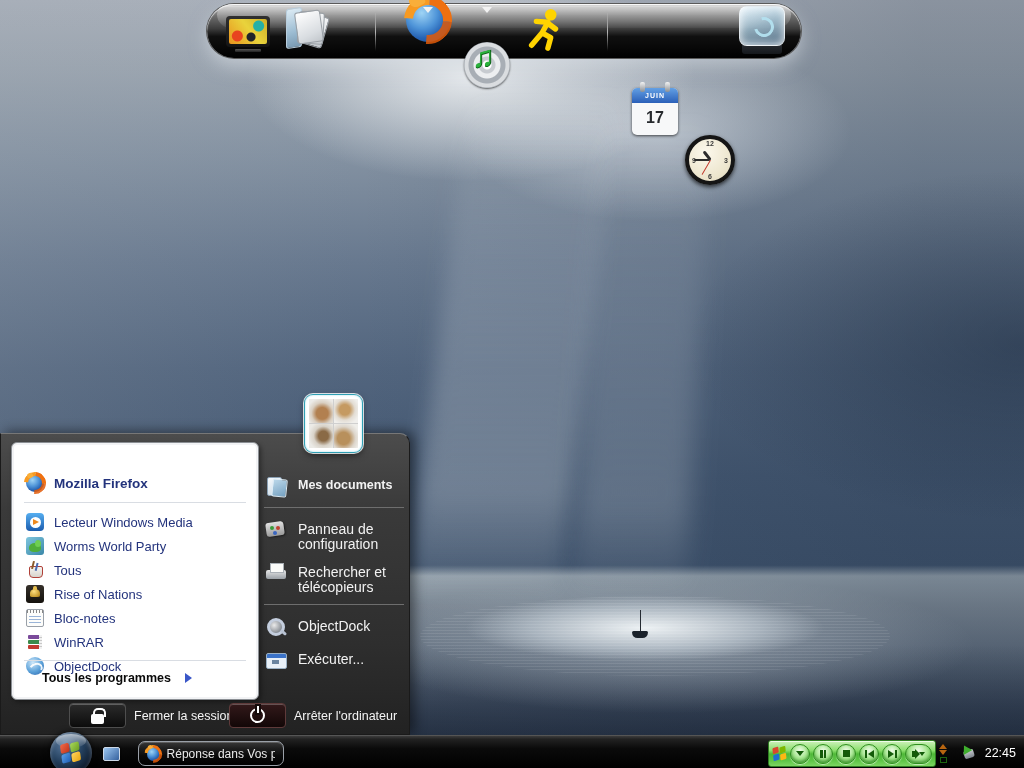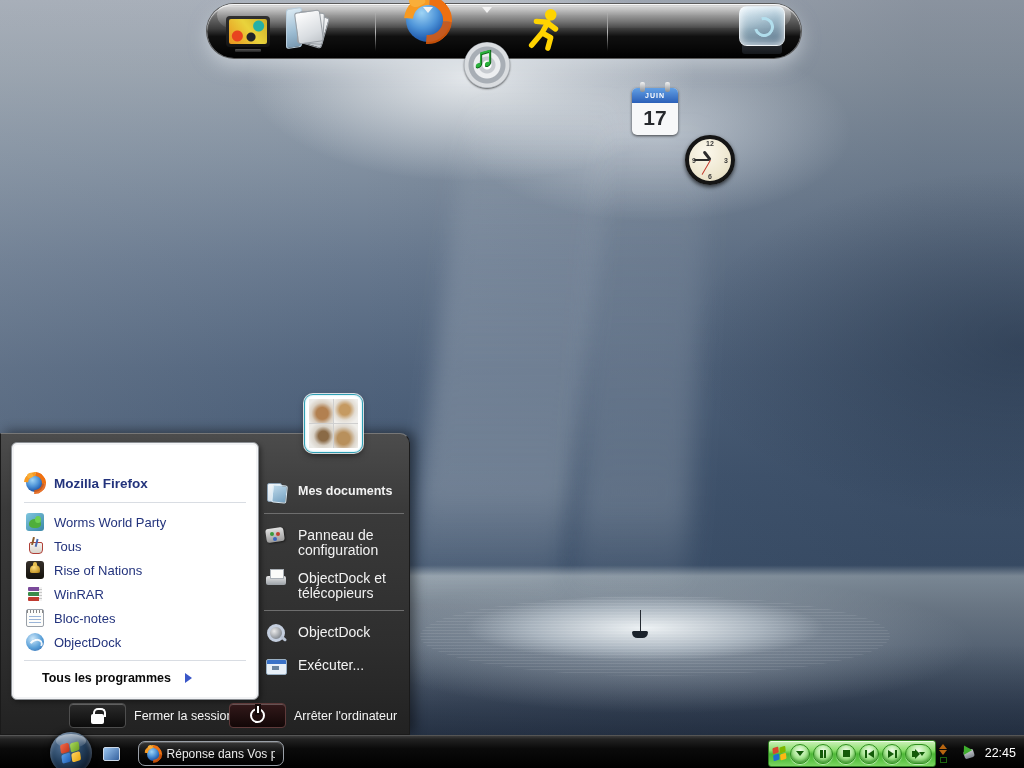--- a/index.html
+++ b/index.html
@@ -65,21 +65,21 @@
     background:radial-gradient(circle,#fff 0 4px,#c7cbd0 5px 8px,#eceef0 9px 13px,#a8aeb5 14px 18px,#dadde0 19px 22px,#9aa0a7 23px);box-shadow:0 1px 2px rgba(0,0,0,.6);}
   .cd .note{position:absolute;left:8px;top:-2px;font-size:30px;font-weight:bold;color:#2ab23c;text-shadow:0 1px 0 #0d6418, 1px 0 0 #0d6418;}
   
   .aim{width:46px;height:46px;}
   
   .cal{width:46px;height:47px;background:#f7f8f9;border-radius:5px;position:relative;box-shadow:0 1px 3px rgba(0,0,0,.65);}
   .cal::before,.cal::after{content:'';position:absolute;top:-6px;width:5px;height:10px;background:linear-gradient(#f2f2f2,#8a8f94);border-radius:2px;}
   .cal::before{left:8px;} .cal::after{right:8px;}
   .cal .cal-top{height:15px;border-radius:5px 5px 0 0;background:linear-gradient(#63a0e4,#2a5fb8);color:#fff;
     font-size:7px;font-weight:bold;letter-spacing:1px;display:flex;align-items:center;justify-content:center;}
-  .cal .cal-day{text-align:center;font-size:21px;font-weight:bold;color:#26292d;line-height:30px;}
+  .cal .cal-day{text-align:center;font-size:16px;font-weight:bold;color:#26292d;line-height:30px;}
   
   .clk{width:50px;height:50px;border-radius:50%;border:4px solid #151515;position:relative;
     background:radial-gradient(circle at 40% 32%, #fcf8ec, #ece5cd 68%, #d9d2b8);box-shadow:0 2px 4px rgba(0,0,0,.7);}
   .clk .num{position:absolute;font-size:7px;color:#3a3a3a;font-weight:bold;}
   .clk .n12{top:1px;left:50%;transform:translateX(-50%);}
   .clk .n3{right:3px;top:50%;transform:translateY(-50%);}
   .clk .n6{bottom:1px;left:50%;transform:translateX(-50%);}
   .clk .n9{left:3px;top:50%;transform:translateY(-50%);}
   .clk .hand{position:absolute;left:50%;bottom:50%;transform-origin:50% 100%;border-radius:2px;}
   .clk .hh{width:3px;height:11px;margin-left:-1.5px;background:#2c2c2c;transform:rotate(322deg);}
@@ -138,21 +138,21 @@
   .rar::after{content:'';position:absolute;left:13px;top:2px;width:3px;height:14px;background:repeating-linear-gradient(0deg,#f2f2f2 0 2px,#c8c8c8 2px 3px);}
   .note-ic{background:#fdfdfb;border:1px solid #9aa0a8;border-radius:2px;}
   .note-ic::before{content:'';position:absolute;left:2px;top:4px;right:2px;height:9px;
     background:repeating-linear-gradient(0deg,#9ab4d8 0 1px,transparent 1px 3px);}
   .note-ic::after{content:'';position:absolute;left:0;right:0;top:0;height:3px;background:repeating-linear-gradient(90deg,#888 0 1px,transparent 1px 3px);}
   .odock{border-radius:50%;background:radial-gradient(circle at 38% 32%,#cfe8fa,#5aa0d8 55%,#2a5fa8);}
   .odock::before{content:'';position:absolute;left:3px;top:6px;width:10px;height:7px;border-radius:50%;border:2.5px solid rgba(255,255,255,.9);border-bottom-color:transparent;border-left-color:transparent;transform:rotate(-20deg);}
 
   
   .places{position:absolute;left:263px;top:40px;width:142px;}
-  .place-item{display:flex;align-items:flex-start;gap:10px;margin-bottom:9px;cursor:pointer;margin-top:6px;}
+  .place-item{display:flex;align-items:flex-start;gap:10px;margin-bottom:9px;cursor:pointer;}
   .place-label{font-size:14px;color:#f2f2f2;line-height:15px;padding-top:4px;}
   .place-bold .place-label{font-weight:bold;font-size:12.5px;}
   .rsep{height:1px;background:#6e6e6e;margin:4px 2px 10px 0;}
   .plic{width:24px;height:24px;position:relative;flex:0 0 24px;}
   .mydocs::before{content:'';position:absolute;left:3px;top:3px;width:13px;height:17px;background:linear-gradient(160deg,#f4f8fb,#cfdde8);border:1px solid #8aa0b4;border-radius:2px;}
   .mydocs::after{content:'';position:absolute;left:8px;top:5px;width:13px;height:16px;background:linear-gradient(150deg,#bcd8ea,#74a0c0);border:1px solid #dcecf6;border-radius:2px;transform:rotate(6deg);}
   .mycomp::before{content:'';position:absolute;left:2px;top:3px;width:19px;height:14px;border-radius:2px;border:2px solid #c8d2dc;background:linear-gradient(135deg,#8ab8ee,#24508e);}
   .mycomp::after{content:'';position:absolute;left:7px;top:18px;width:10px;height:3px;background:#aab4be;border-radius:1px;}
   .cpanel::before{content:'';position:absolute;left:2px;top:4px;width:18px;height:14px;border-radius:3px;background:linear-gradient(#e2e2e2,#9a9a9a);transform:rotate(-8deg);box-shadow:1px 1px 2px rgba(0,0,0,.5);}
   .cpanel::after{content:'';position:absolute;left:6px;top:8px;width:4px;height:4px;border-radius:50%;background:#3a9a3a;box-shadow:6px 0 0 #c04030, 3px 5px 0 #3a66c0;}
@@ -306,38 +306,42 @@
 
   <div class="start-menu">
 
     <div class="programs">
       <div class="prog-item prog-first">
         <span class="pic fx fx16"></span>
         <span class="prog-label">Mozilla Firefox</span>
       </div>
       <div class="psep"></div>
       <div class="prog-item">
+        <span class="pic wmp"></span>
+        <span class="prog-label">Lecteur Windows Media</span>
+      </div>
+      <div class="prog-item">
         <span class="pic worms"></span>
         <span class="prog-label">Worms World Party</span>
       </div>
       <div class="prog-item">
         <span class="pic paint"></span>
         <span class="prog-label">Tous</span>
       </div>
       <div class="prog-item">
         <span class="pic ron"></span>
         <span class="prog-label">Rise of Nations</span>
       </div>
       <div class="prog-item">
+        <span class="pic note-ic"></span>
+        <span class="prog-label">Bloc-notes</span>
+      </div>
+      <div class="prog-item">
         <span class="pic rar"></span>
         <span class="prog-label">WinRAR</span>
-      </div>
-      <div class="prog-item">
-        <span class="pic note-ic"></span>
-        <span class="prog-label">Bloc-notes</span>
       </div>
       <div class="prog-item">
         <span class="pic odock"></span>
         <span class="prog-label">ObjectDock</span>
       </div>
       <div class="allprog-sep"></div>
       <div class="allprog">
         <span class="ap-label">Tous les programmes</span>
         <span class="ap-arrow"></span>
       </div>
@@ -348,21 +352,21 @@
         <span class="plic mydocs"></span>
         <span class="place-label">Mes documents</span>
       </div>
       <div class="rsep"></div>
       <div class="place-item">
         <span class="plic cpanel"></span>
         <span class="place-label">Panneau de configuration</span>
       </div>
       <div class="place-item">
         <span class="plic printer"></span>
-        <span class="place-label">ObjectDock et télécopieurs</span>
+        <span class="place-label">Rechercher et télécopieurs</span>
       </div>
       <div class="rsep"></div>
       <div class="place-item">
         <span class="plic search"></span>
         <span class="place-label">ObjectDock</span>
       </div>
       <div class="place-item">
         <span class="plic run"></span>
         <span class="place-label">Exécuter...</span>
       </div>

